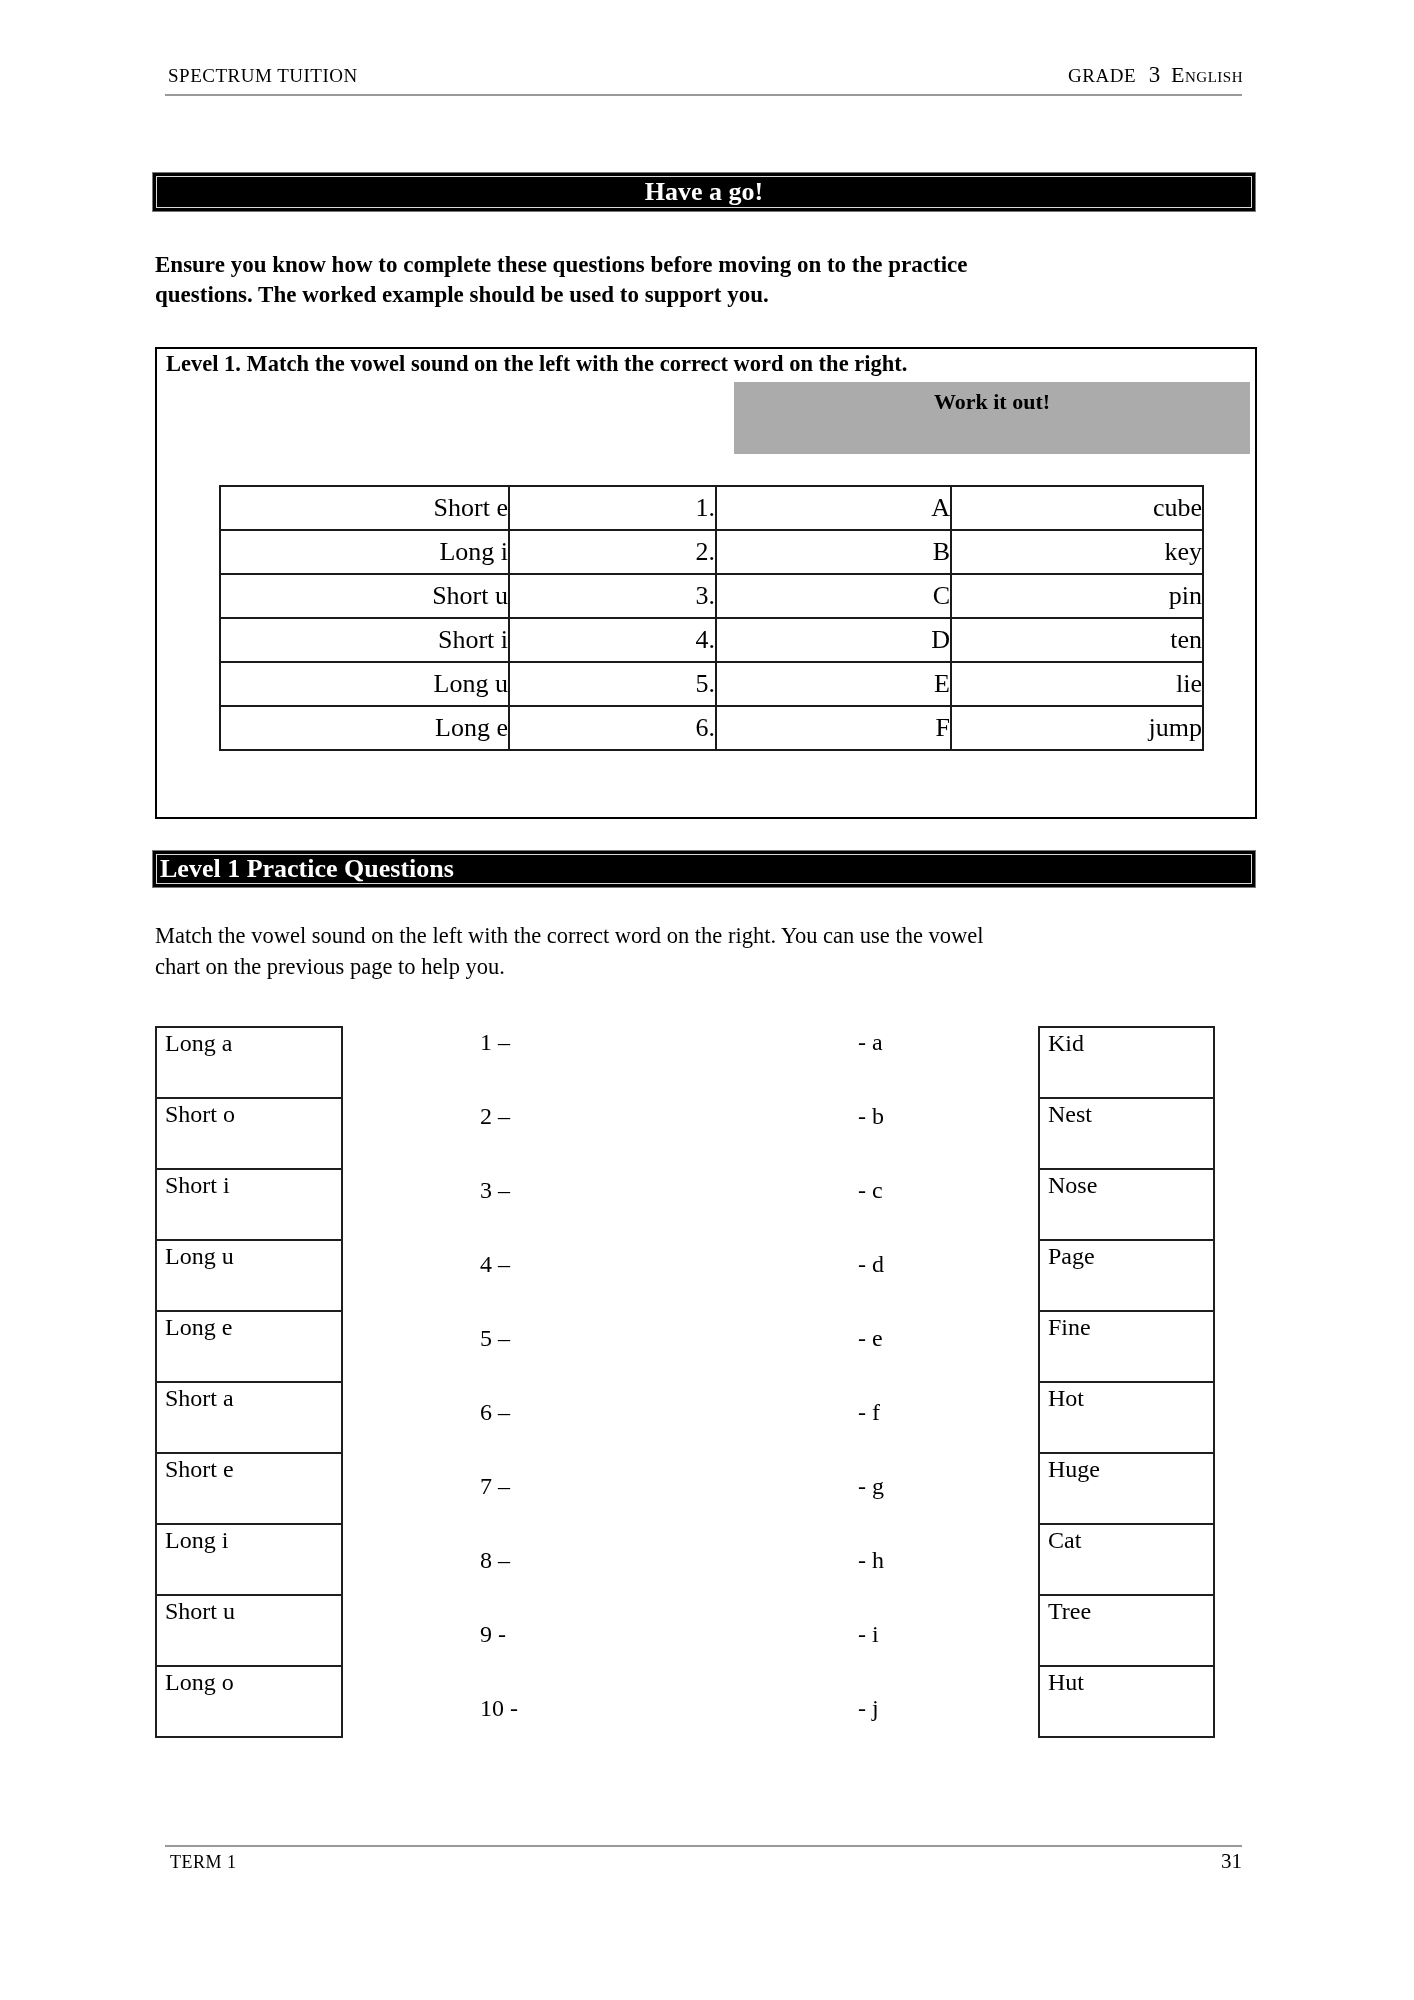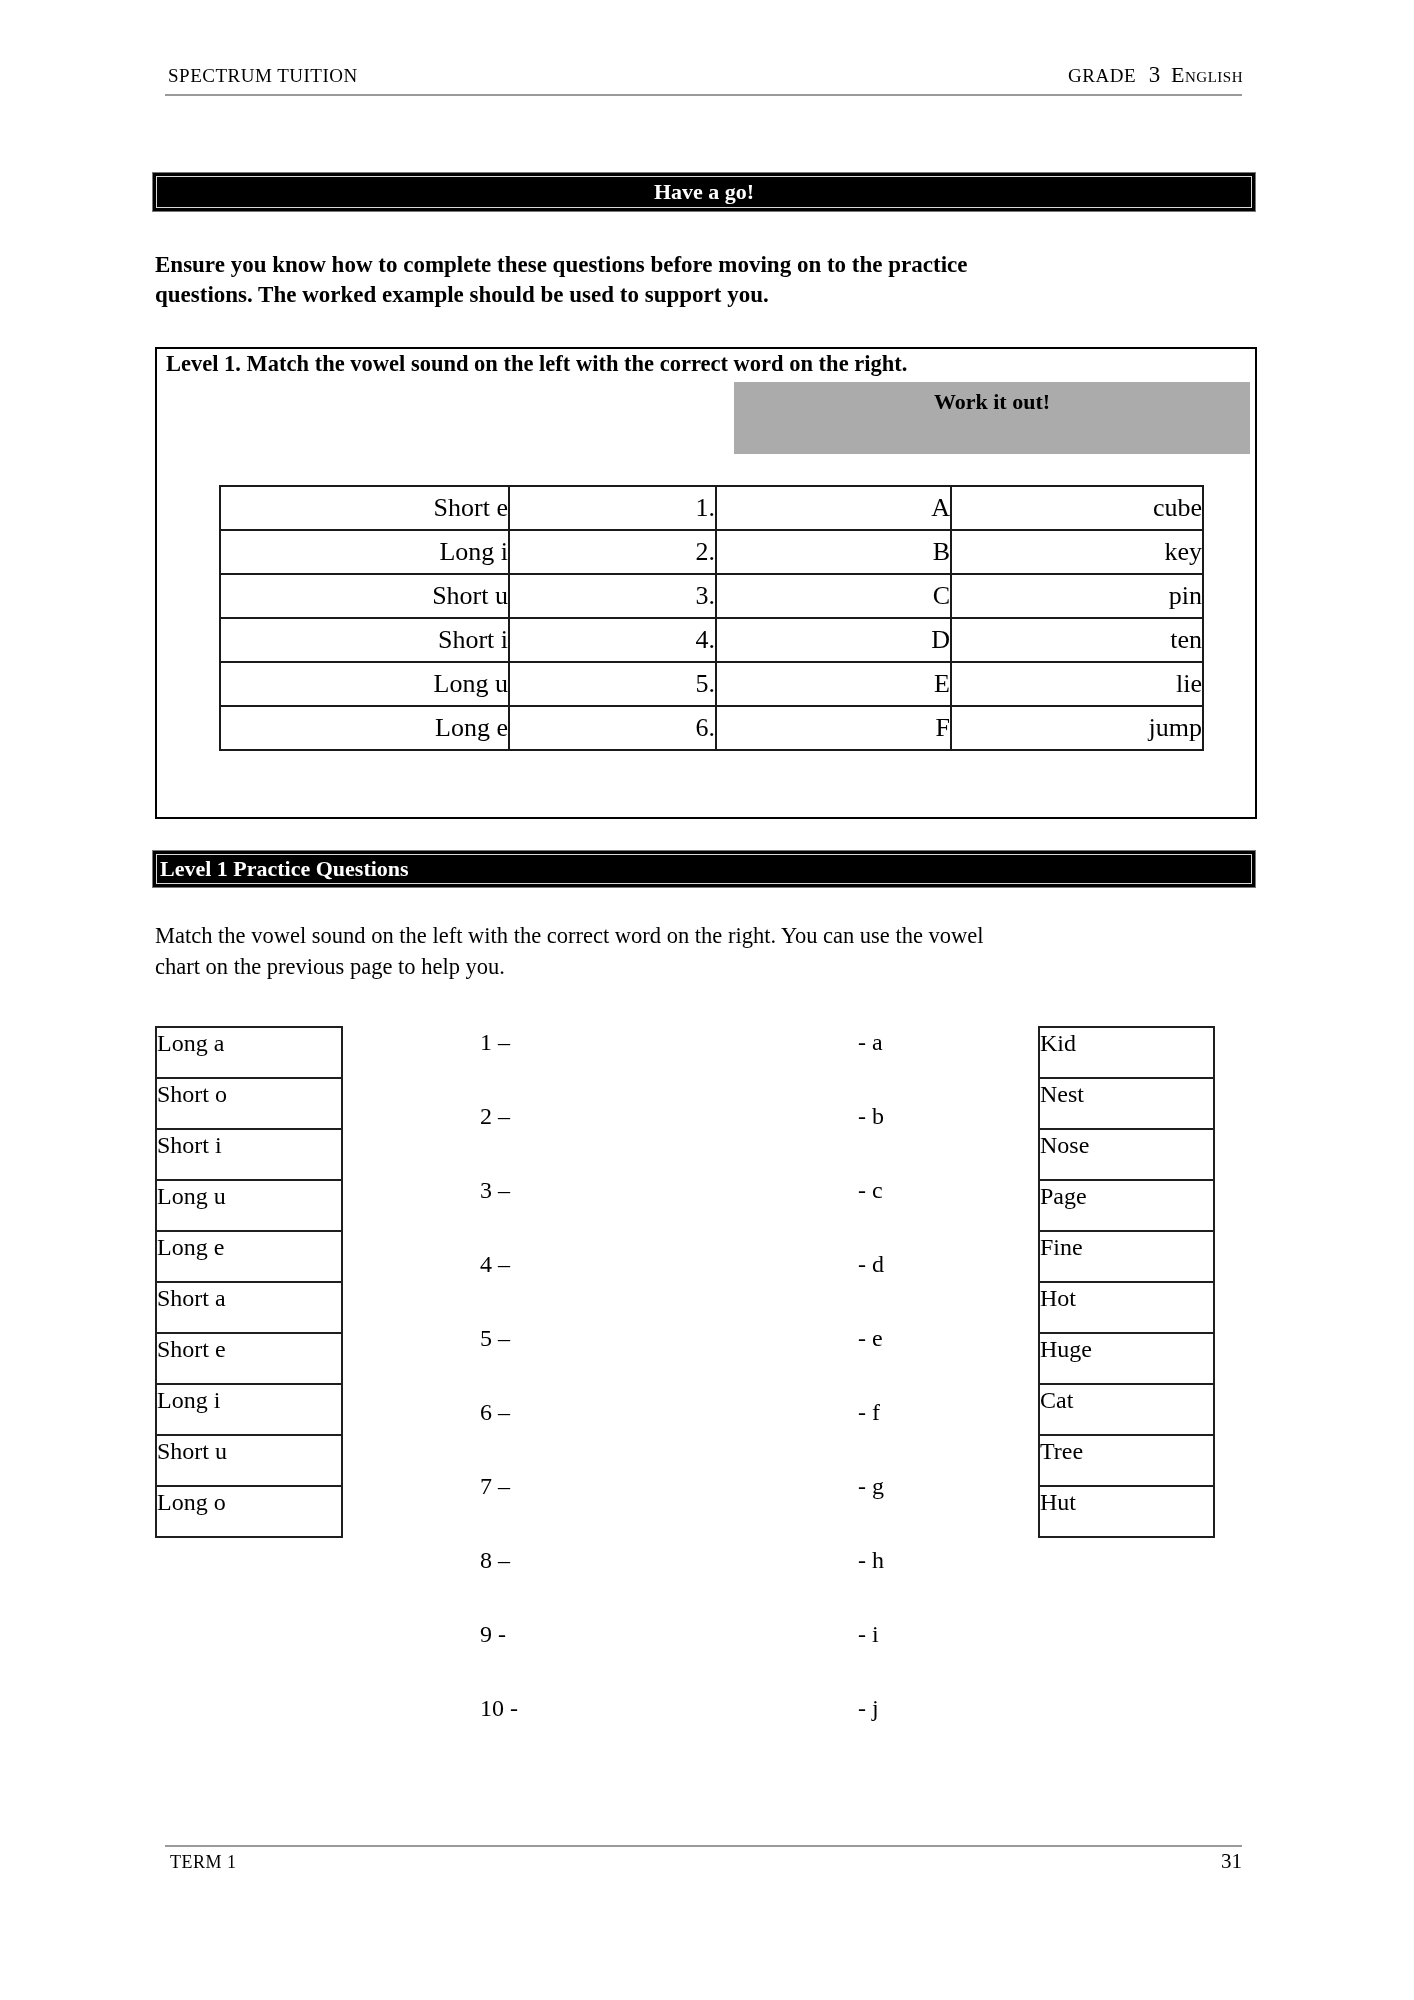--- a/index.html
+++ b/index.html
@@ -11,21 +11,21 @@
   .header{position:absolute;left:168px;top:62px;width:1075px;display:flex;justify-content:space-between;align-items:baseline;}
   .school{font-size:19px;letter-spacing:.5px;}
   .grade{font-size:19px;white-space:nowrap;margin-left:8px;}
   .grade .gword{letter-spacing:.5px;}
   .grade .gnum{font-size:23px;margin-left:8px;}
   .grade .gsubj{font-variant:small-caps;font-size:22px;margin-left:6px;letter-spacing:.5px;}
   .header-rule{position:absolute;left:165px;top:94px;width:1077px;height:2px;background:#9a9a9a;}
   
   .banner{position:absolute;left:152px;width:1104px;background:#000;border:1px solid #777;box-sizing:border-box;}
   .banner-hag{top:172px;height:40px;}
-  .banner-inner{position:absolute;inset:3px;border:1px solid #d9d9d9;display:flex;align-items:center;color:#fff;font-weight:bold;font-size:22px;}
+  .banner-inner{position:absolute;inset:3px;border:1px solid #d9d9d9;display:flex;align-items:center;color:#fff;font-weight:bold;font-size:26px;}
   .banner-hag .banner-inner{justify-content:center;}
   .banner-practice{top:850px;height:38px;}
   .banner-practice .banner-inner{justify-content:flex-start;padding-left:3px;}
   
   .intro{position:absolute;left:155px;top:250px;width:1060px;font-size:23px;font-weight:bold;line-height:30px;}
   
   .example-box{position:absolute;left:155px;top:347px;width:1098px;height:468px;border:2px solid #000;box-sizing:content-box;text-align:right;}
   .example-title{position:absolute;left:9px;top:2px;font-size:22.5px;font-weight:bold;white-space:nowrap;}
   .work-it-out{position:absolute;right:5px;top:33px;width:516px;height:72px;background:#ababab;display:flex;justify-content:center;}
   .work-it-out .wio-label{font-size:22px;font-weight:bold;padding-top:7px;}
@@ -36,21 +36,21 @@
   .example-table .c3{width:221px;}
   .example-table .c4{width:238px;}
   
   .instructions{position:absolute;left:155px;top:920px;width:1070px;font-size:22.5px;line-height:31px;}
   .practice{position:absolute;left:155px;top:1026px;width:1060px;height:714px;}
   .pcol{position:absolute;top:0;}
   .col-sounds{left:0;width:188px;}
   .col-nums{left:325px;}
   .col-letters{left:703px;}
   .col-words{left:883px;width:177px;}
-  .pbox{box-sizing:border-box;height:53px;border:2px solid #1f1f1f;padding:2px 0;font-size:24px;background:#fff;}
+  .pbox{box-sizing:border-box;height:73px;border:2px solid #1f1f1f;padding:2px 8px;font-size:24px;background:#fff;}
   .pbox + .pbox{margin-top:-2px;}
   .col-sounds .pbox{width:188px;}
   .col-words .pbox{width:177px;}
   .pnum,.plet{height:71px;font-size:24px;padding-top:3px;white-space:nowrap;}
   
   .footer-rule{position:absolute;left:165px;top:1845px;width:1077px;height:2px;background:#9a9a9a;}
   .footer-term{position:absolute;left:170px;top:1852px;font-size:18px;letter-spacing:.5px;}
   .footer-page{position:absolute;right:172px;top:1849px;font-size:21px;}
 </style>
 </head>

